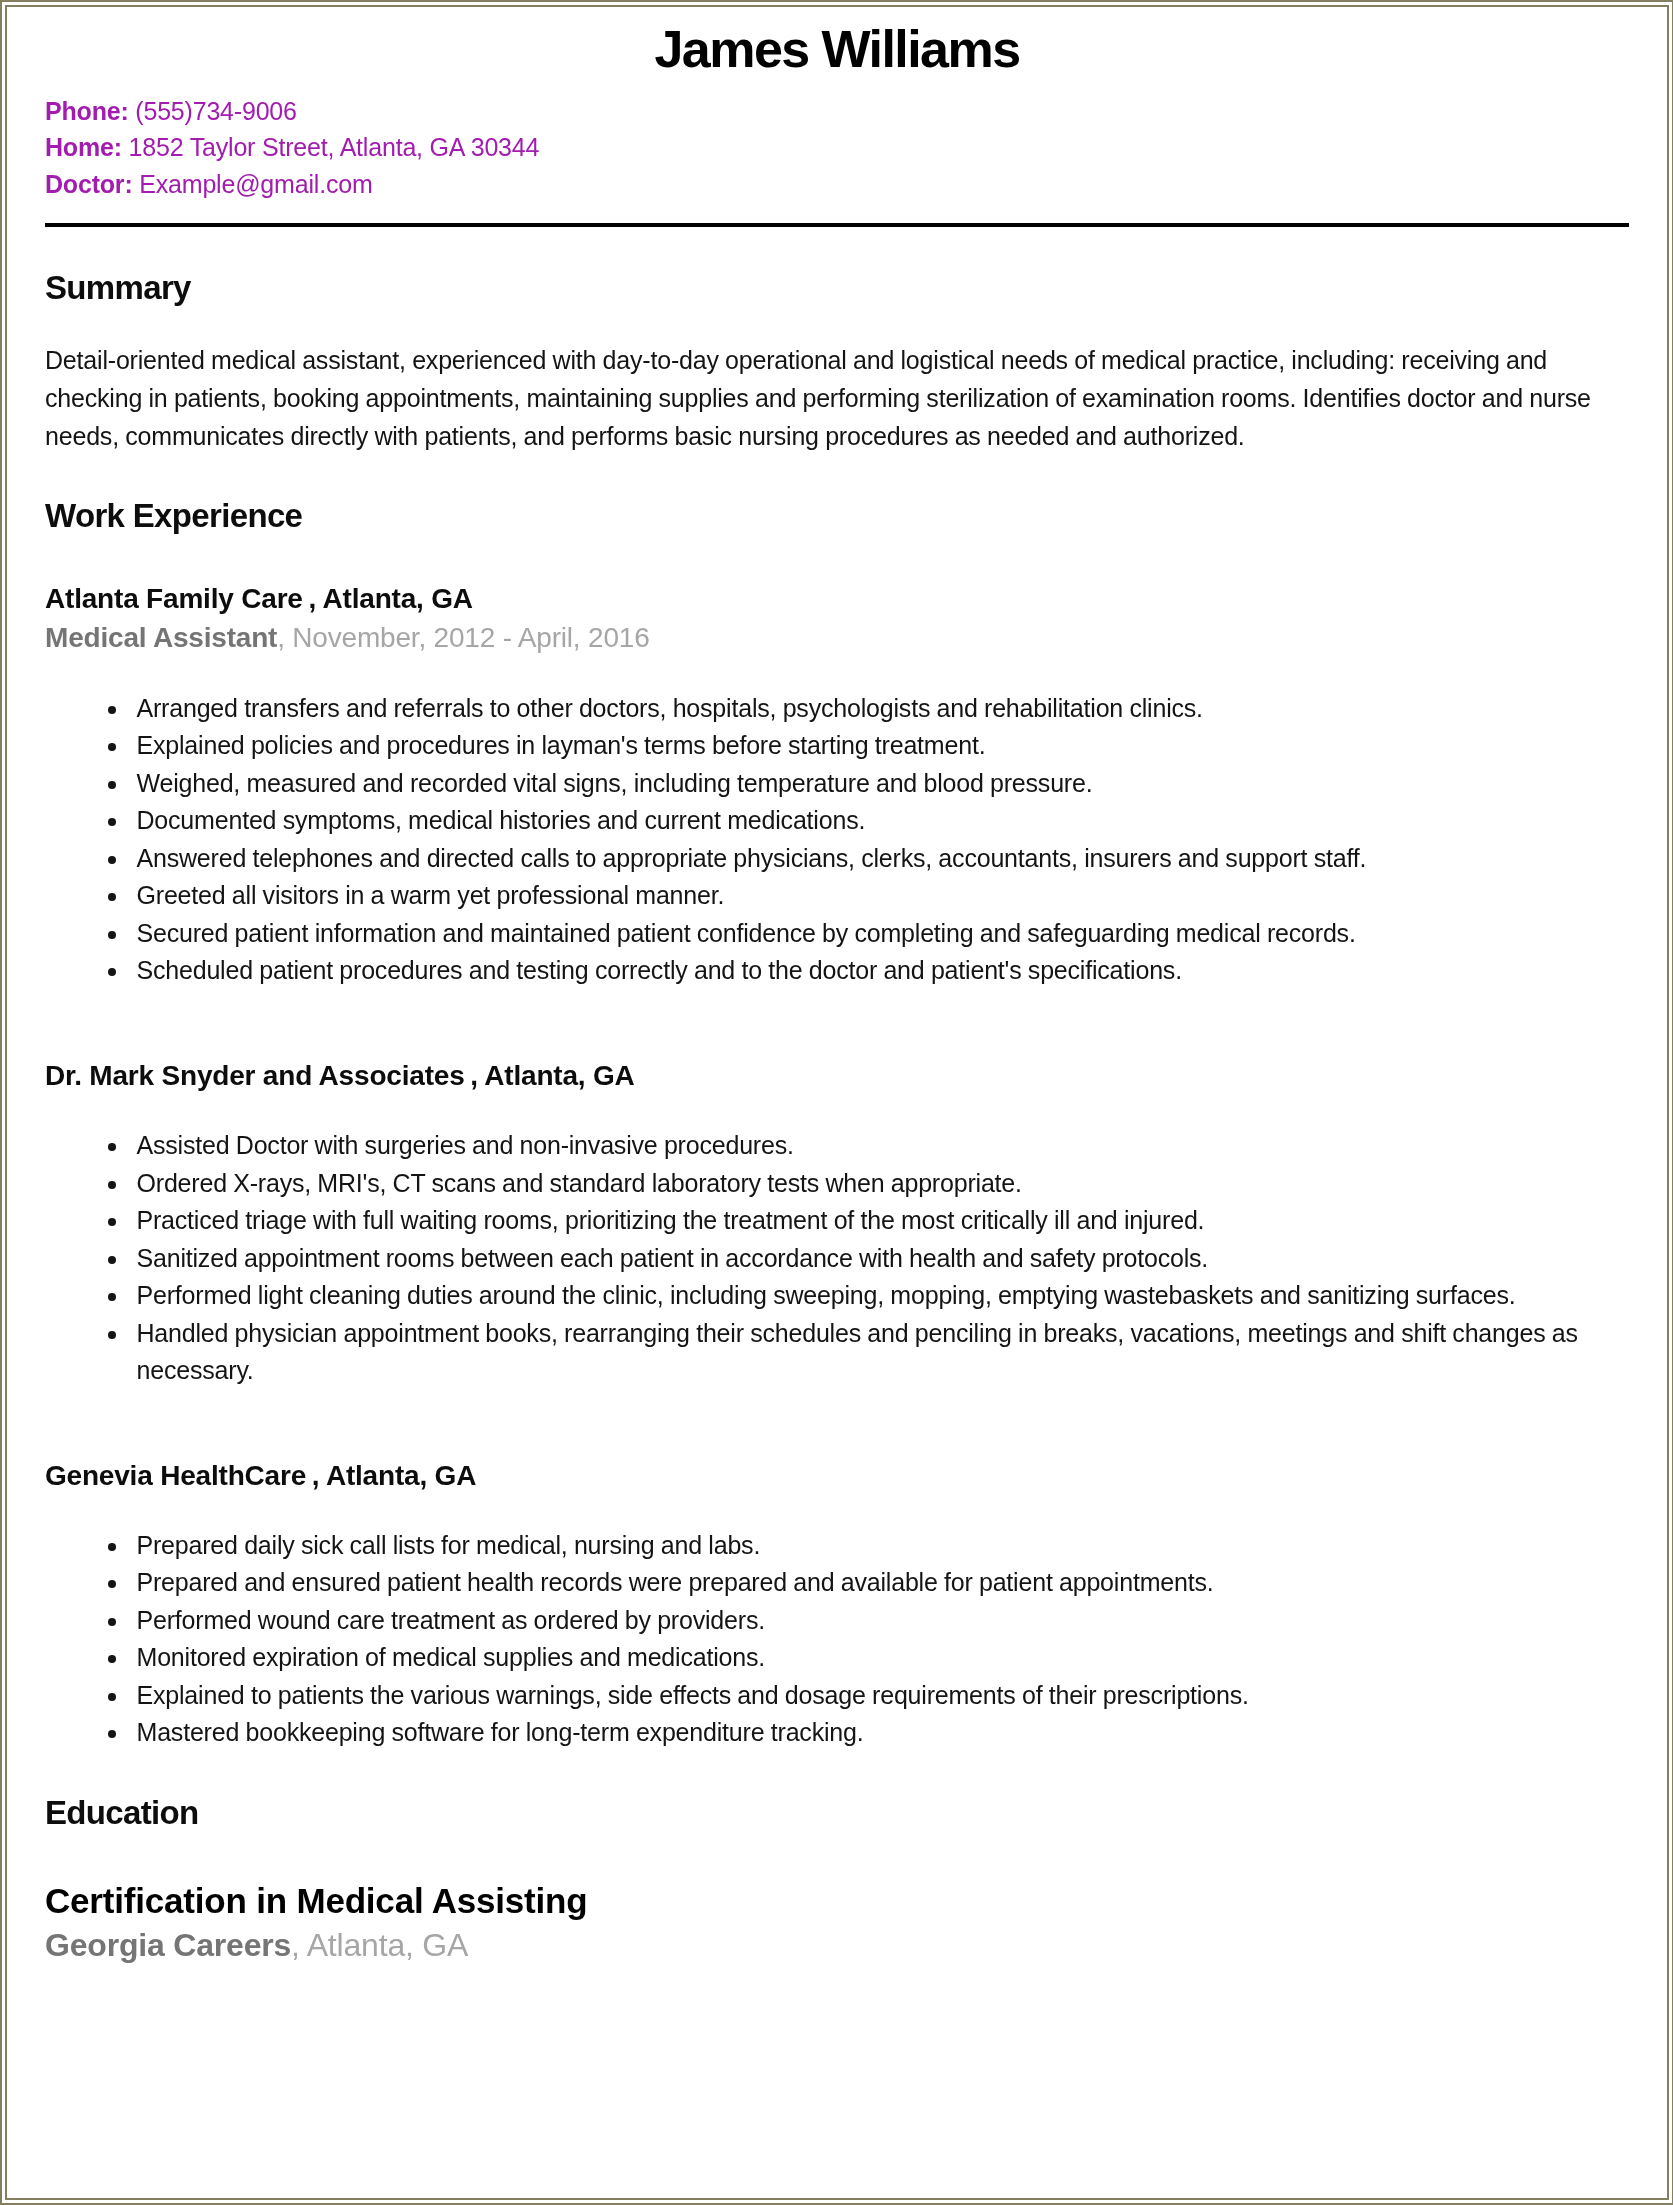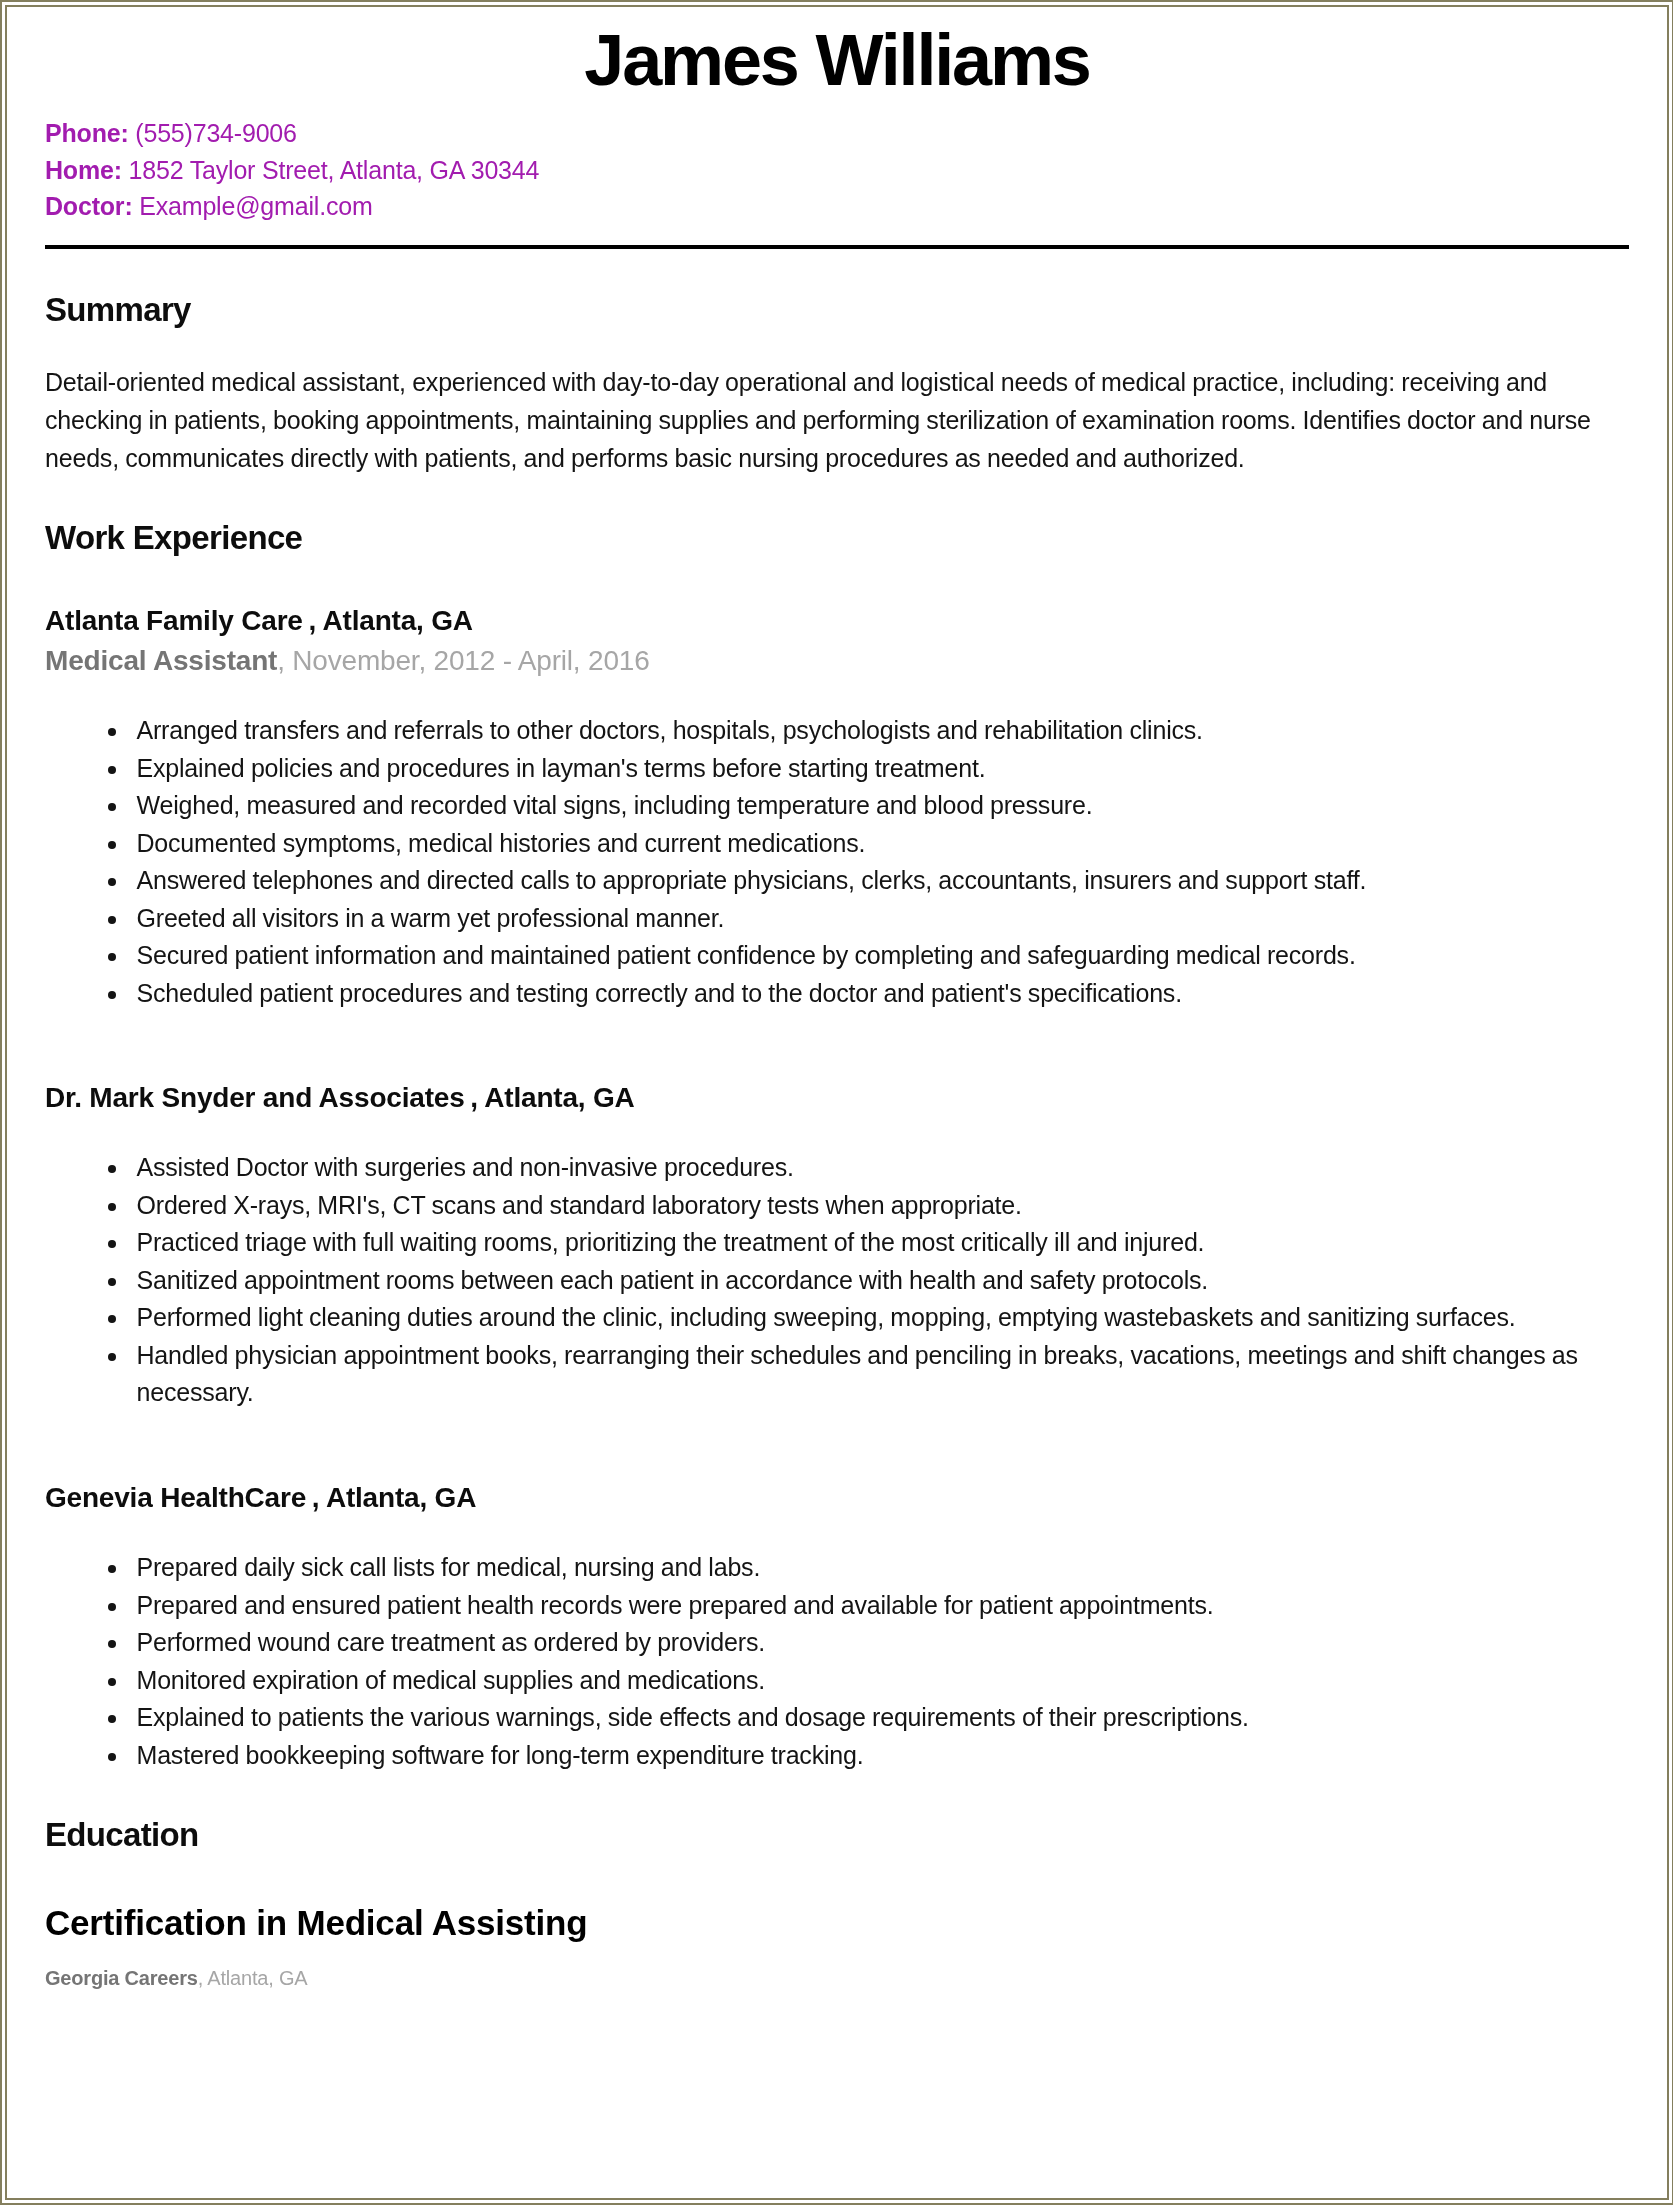--- a/index.html
+++ b/index.html
@@ -17,21 +17,21 @@
     font-family: "Liberation Sans", sans-serif;
     color: #141414;
     overflow: hidden;
     padding: 8.2px 38px 16.3px 38px;
     letter-spacing: -0.015em;
   }
   
   .resume-name {
     margin: 4.9px 0 0 0;
     text-align: center;
-    font-size: 72px;
+    font-size: 52px;
     font-weight: 700;
     letter-spacing: -0.03em;
     line-height: 1.12;
     color: #000000;
   }
   .contact-block {
     margin-top: 14.7px;
     font-size: 25px;
     line-height: 1.45;
     color: #a21caf;
@@ -92,23 +92,23 @@
   
   .edu-entry { margin-top: 51px; }
   .edu-entry.first { margin-top: 46px; }
   .degree-name {
     font-size: 35px;
     font-weight: 700;
     color: #000000;
     line-height: 1.3;
   }
   .edu-sub {
-    font-size: 20px;
-    line-height: 1.3;
-    margin-top: 19px;
+    font-size: 32px;
+    line-height: 1.3;
+    margin-top: 2px;
   }
   .school-name { font-weight: 700; color: #757575; }
   .school-location { font-weight: 400; color: #a6a6a6; }
 </style>
 </head>
 <body>
 
 <div class="page">
 
   <h1 class="resume-name">James Williams</h1>

